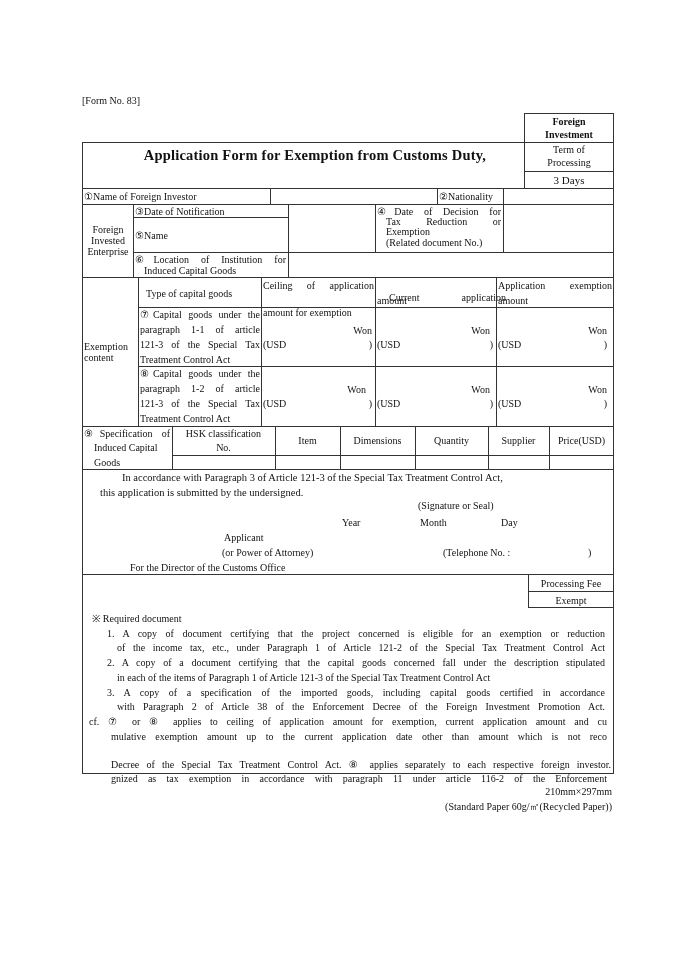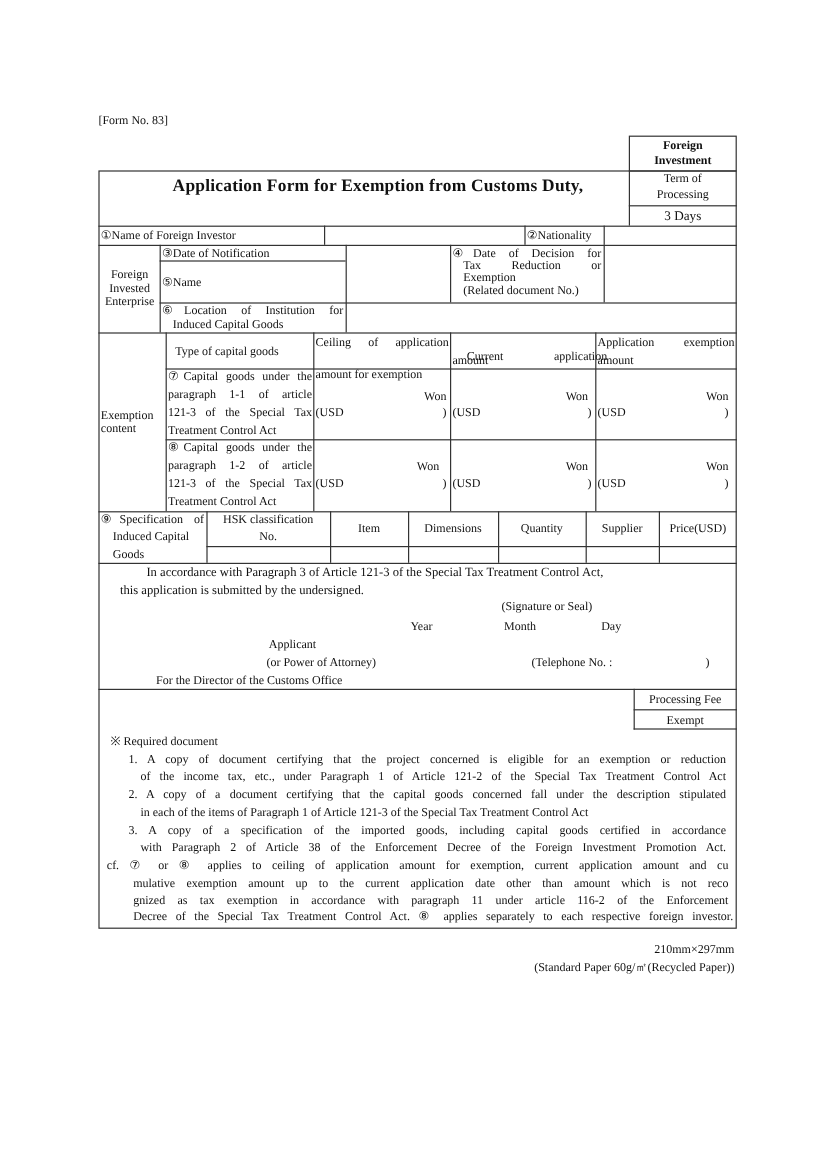--- a/index.html
+++ b/index.html
@@ -235,21 +235,21 @@
     </div>
 </div>
 <div>
   <div class="t" style="left:89px;top:716px;width:518px;">
       <span class="tj" style="display:block;">cf. ⑦ or ⑧ applies to ceiling of application amount for exemption, current application amount and cu</span>
     </div>
   <div class="t" style="left:111px;top:731px;width:496px;">
       <span class="tj" style="display:block;">mulative exemption amount up to the current application date other than amount which is not reco</span>
     </div>
   <div class="t" style="left:111px;top:745px;width:496px;">
-      <span class="tj" style="display:block;">gnized as tax exemption in accordance with paragraph 11 under article 116-2 of the Enforcement</span>
+      <span class="tj" style="display:block;margin-top:28px;">gnized as tax exemption in accordance with paragraph 11 under article 116-2 of the Enforcement</span>
     </div>
   <div class="t" style="left:111px;top:759px;width:500px;">
       <span class="tj" style="display:block;">Decree of the Special Tax Treatment Control Act. ⑧ applies separately to each respective foreign investor.</span>
     </div>
 </div>
 
 <div class="t" style="right:68px;top:786px;">210mm×297mm</div>
 <div class="t" style="right:68px;top:801px;">(Standard Paper 60g/㎡(Recycled Paper))</div>
 
 </body></html>

